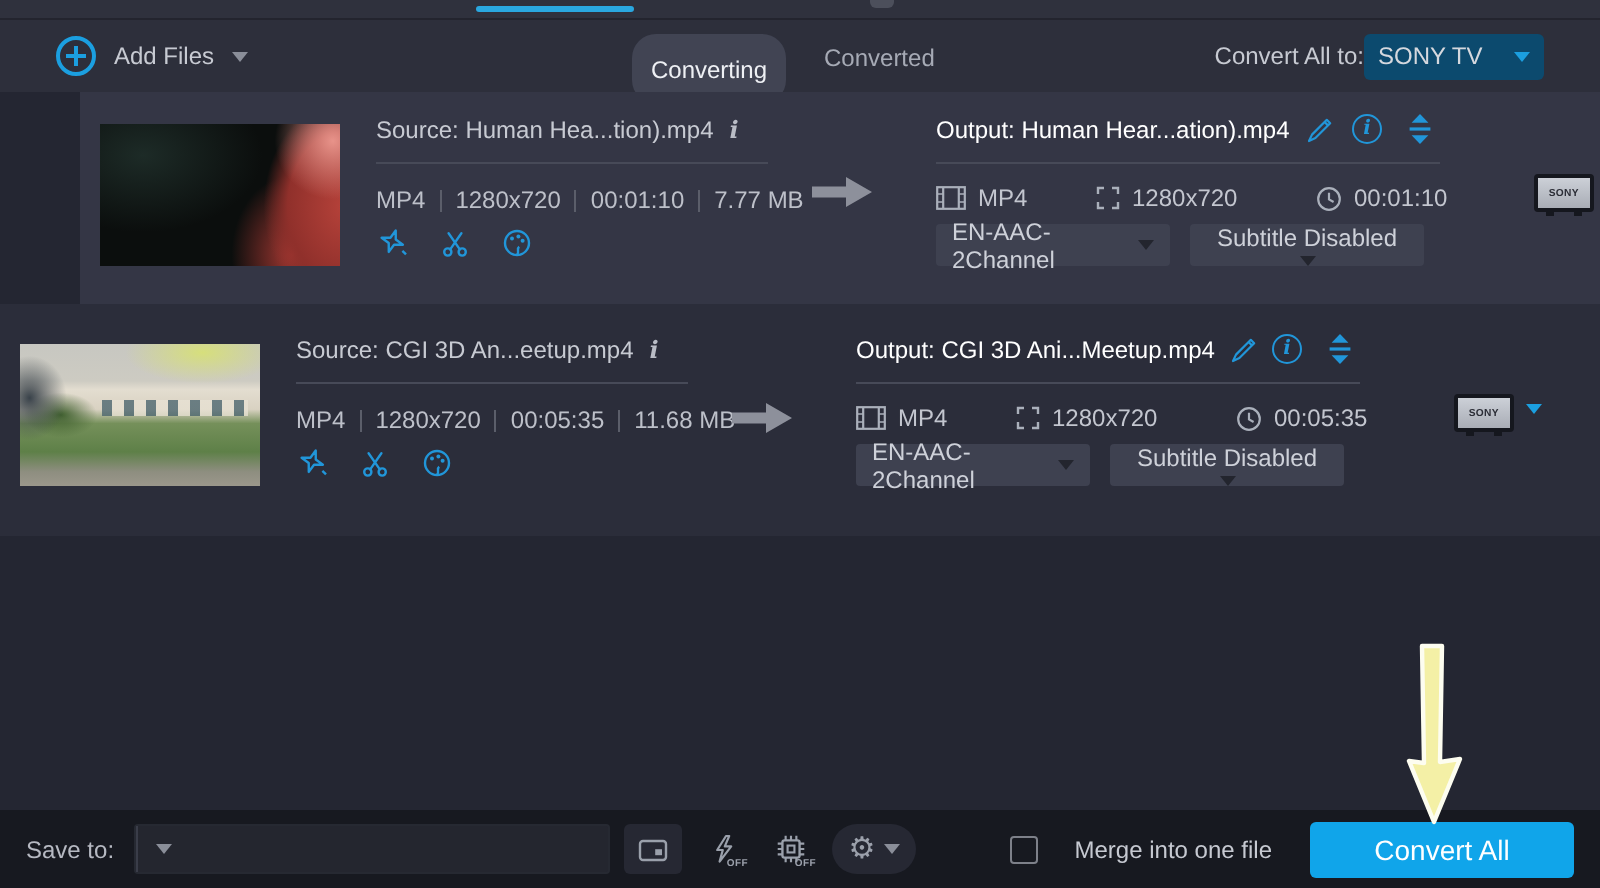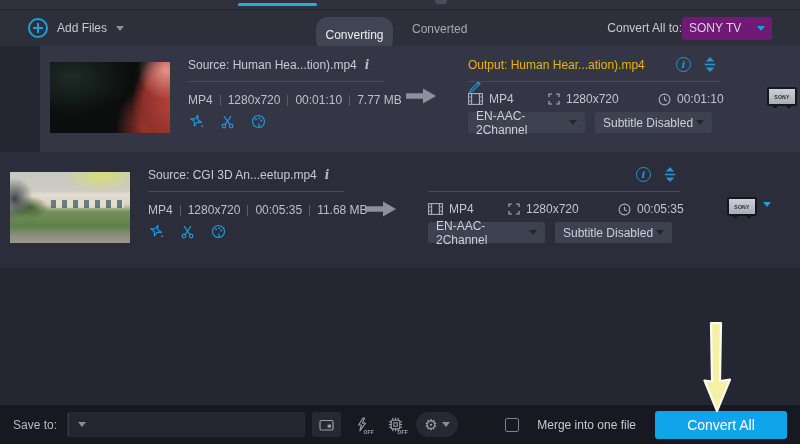--- a/index.html
+++ b/index.html
@@ -20,21 +20,21 @@
   .plus-circle::before,.plus-circle::after{content:"";position:absolute;background:#1b9fe0;}
   .plus-circle::before{left:3px;right:3px;top:7px;height:2px;}
   .plus-circle::after{top:3px;bottom:3px;left:7px;width:2px;}
   .caret{width:0;height:0;border-left:4px solid transparent;border-right:4px solid transparent;border-top:5px solid #8a8e99;display:inline-block;}
   .caret.blue{border-top-color:#1b9fe0;}
   .caret.dark{border-top-color:#23252e;}
   .tab-pill{position:absolute;left:316px;top:7px;width:77px;height:35px;background:#414453;border-radius:12px;
     display:flex;align-items:center;justify-content:center;color:#eef0f4;cursor:pointer;}
   .tab-converted{position:absolute;left:412px;top:7px;height:23px;display:flex;align-items:center;color:#a6aab5;cursor:pointer;}
   .toolbar-right{margin-left:auto;display:flex;align-items:center;gap:0;}
-  .convert-to-select{width:76px;height:23px;background:#701a75;border-radius:3px;display:flex;align-items:center;
+  .convert-to-select{width:76px;height:23px;background:#0c4a6e;border-radius:3px;display:flex;align-items:center;
     justify-content:space-between;padding:0 7px;color:#d5d8de;cursor:pointer;}
   
   .row{position:relative;}
   .row1{height:106px;background:#343645;margin-left:40px;}
   .row2{height:116px;background:#2b2d3a;}
   .thumb{position:absolute;left:10px;top:16px;width:120px;height:71px;}
   .row2 .thumb{top:20px;}
   .thumb1{background:
     radial-gradient(circle at 97% 12%, #e8938a 0%, rgba(0,0,0,0) 22%),
     radial-gradient(ellipse 52px 68px at 102% 58%, #b6423a 0%, #90302b 55%, rgba(0,0,0,0) 78%),
@@ -56,35 +56,35 @@
   .h-div.left{left:148px;width:196px;}
   .h-div.right{left:428px;width:252px;}
   .src-specs{position:absolute;left:148px;top:47px;display:flex;align-items:center;gap:7px;color:#bdc0c9;}
   .row2 .src-specs{top:51px;}
   .sep{width:1px;height:11px;background:#5b5e6a;display:inline-block;}
   .tool-icons{position:absolute;left:149px;top:68px;display:flex;align-items:center;gap:16px;}
   .row2 .tool-icons{top:72px;}
   .tool-icons svg{cursor:pointer;}
   .flow-arrow{position:absolute;left:366px;top:41px;}
   .row2 .flow-arrow{top:48px;}
-  .out-name{position:absolute;left:428px;top:12px;display:flex;align-items:flex-start;gap:8px;color:#eab308;flex-direction:column;}
+  .out-name{position:absolute;left:428px;top:12px;display:flex;align-items:flex-end;gap:8px;color:#ffffff;}
   .row2 .out-name{top:16px;}
   .out-actions{position:absolute;left:636px;top:11px;display:flex;align-items:center;gap:13px;}
   .row2 .out-actions{top:15px;}
   .circ-info{width:13px;height:13px;border:1.4px solid #2196d9;border-radius:50%;display:flex;align-items:center;justify-content:center;
     color:#2196d9;font-family:"DejaVu Serif",serif;font-style:italic;font-weight:bold;font-size:10px;cursor:pointer;}
   .out-specs{position:absolute;left:428px;top:46px;height:14px;color:#c3c6cf;}
   .row2 .out-specs{top:50px;}
   .ospec{position:absolute;top:0;display:flex;align-items:center;gap:6px;white-space:nowrap;}
   .ospec.f{left:0;} .ospec.r{left:80px;} .ospec.t{left:190px;}
   .dd{position:absolute;top:66px;width:117px;height:21px;background:#3e4150;border-radius:2px;
     display:flex;align-items:center;justify-content:space-between;padding:0 8px;box-sizing:border-box;
     color:#ced1d9;cursor:pointer;}
   .row2 .dd{top:70px;}
-  .dd.audio{left:428px;gap:36px;} .dd.subtitle{left:555px;}
+  .dd.audio{left:428px;gap:36px;} .dd.subtitle{left:555px;flex-direction:column;}
   .device{position:absolute;left:727px;top:41px;display:flex;align-items:flex-start;gap:6px;}
   .row2 .device{top:45px;}
   .tv{width:26px;height:15px;background:linear-gradient(180deg,#ccd0d7,#a9adb6);border:2px solid #15171e;border-radius:2px;
     display:flex;align-items:center;justify-content:center;position:relative;cursor:pointer;}
   .tv span{font-size:6px;font-weight:bold;color:#2b2d36;letter-spacing:.2px;transform:scale(.85);}
   .tv::after{content:"";position:absolute;bottom:-4px;left:4px;width:4px;height:2px;background:#15171e;box-shadow:14px 0 #15171e;}
   .device .caret{margin-top:5px;}
   
   .empty{height:137px;background:#242632;}
   
@@ -273,20 +273,26 @@
         <circle cx="8.2" cy="4.2" r="1" fill="#2196d9"></circle>
         <circle cx="10.3" cy="6.4" r="1" fill="#2196d9"></circle>
       <path d="M7.5 13.5 C9 11.8 7 10.6 8.6 9.4" fill="none" stroke="#2196d9" stroke-width="1.2"></path>
     </svg>
   </div>
 
   <svg class="flow-arrow" width="30" height="18" viewBox="0 0 30 18">
     <path d="M0 6.2 H17 V1.5 L30 9 L17 16.5 V11.8 H0 Z" fill="#8d909b"></path>
   </svg>
 
+  <div class="out-name">
+    <span>Output: CGI 3D Ani...Meetup.mp4</span>
+    <svg width="14" height="14" viewBox="0 0 14 14">
+      <path d="M1.5 12.5 L3 9.3 L10.4 1.9 L12.1 3.6 L4.7 11 Z M9.3 3 L11 4.7" fill="none" stroke="#2196d9" stroke-width="1.1" stroke-linejoin="round"></path>
+    </svg>
+  </div>
   <div class="out-actions">
     <span class="circ-info">i</span>
     <svg width="12" height="15" viewBox="0 0 12 15">
       <polygon points="6,0 10.2,4.4 1.8,4.4" fill="#2196d9"></polygon>
       <rect x="0.8" y="6.7" width="10.4" height="1.6" fill="#2196d9"></rect>
       <polygon points="6,15 1.8,10.6 10.2,10.6" fill="#2196d9"></polygon>
     </svg>
   </div>
   <div class="h-div right"></div>
   <div class="out-specs">

